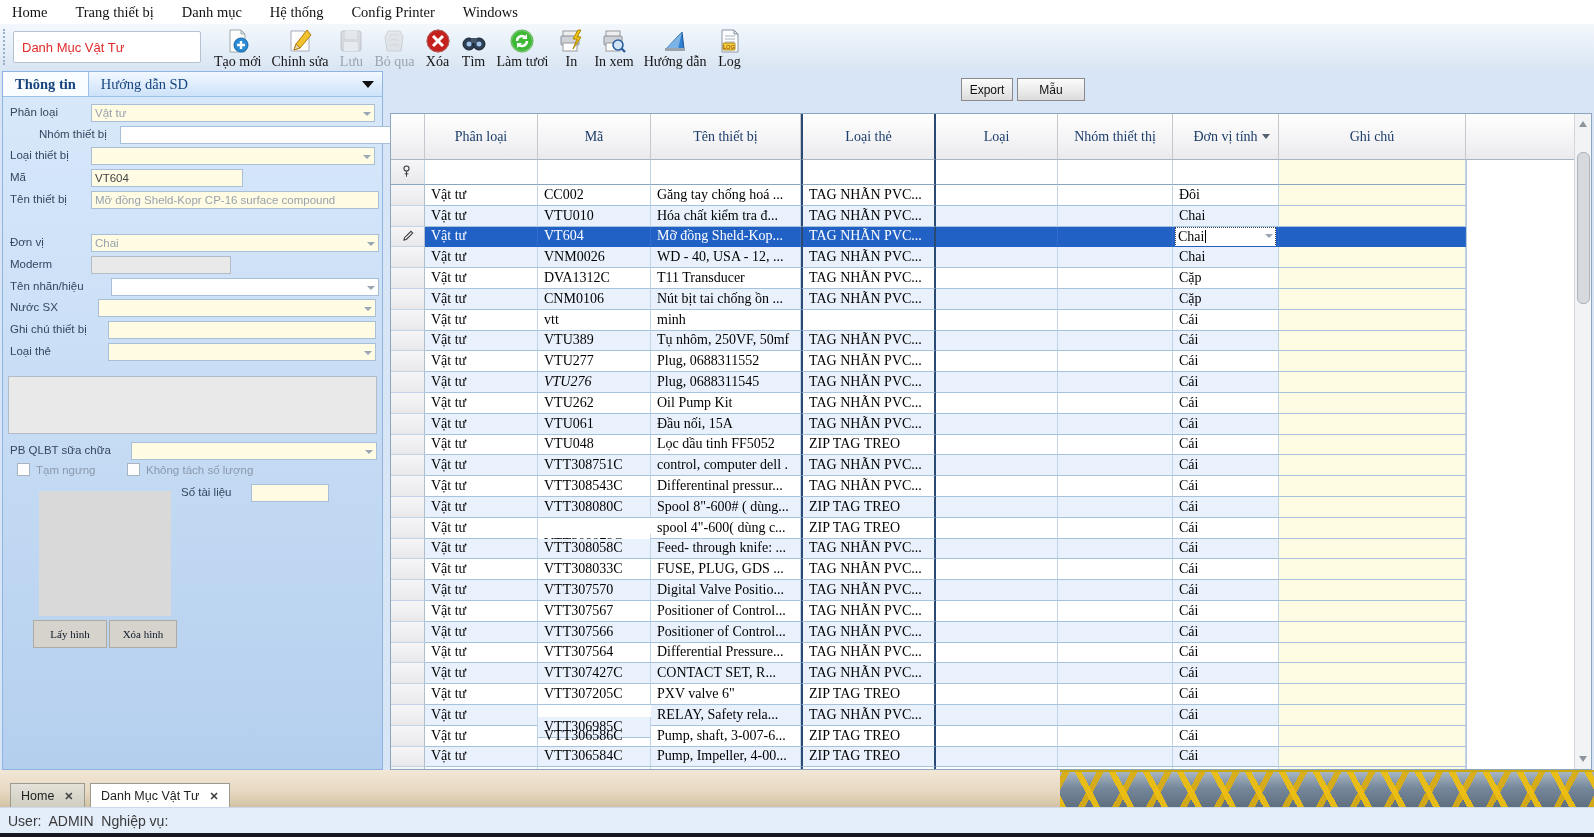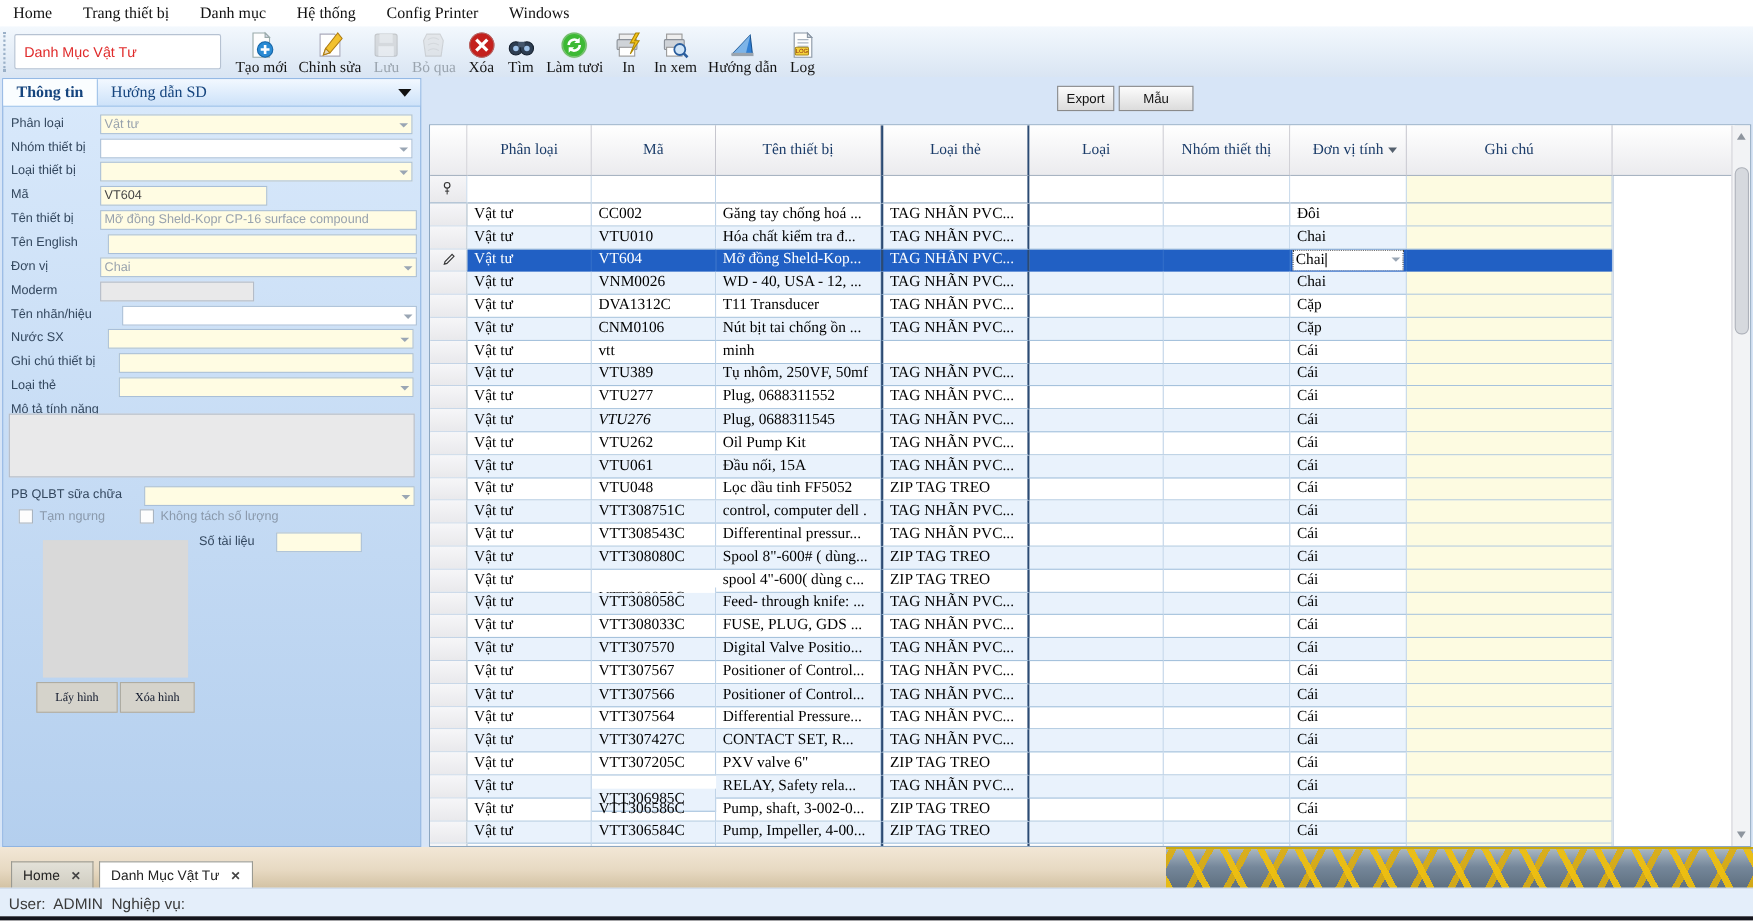--- a/index.html
+++ b/index.html
@@ -269,21 +269,21 @@
         <div class="panel-caret"></div>
     </div>
     <div class="panel-body" id="panel-body">
         <div class="frow" style="top: 7px;">
           <span class="flabel">Phân loại</span>
           <div class="fctrl yellow muted" style="left: 88px; width: 284px; top: 1px; position: absolute;">
             <span class="val">Vật tư</span>
             <span class="combo-arrow"></span>
           </div>
         </div>
-        <div class="frow" style="top: 28.7px;">
+        <div class="frow" style="top: 28.7px; margin-left: 29px;">
           <span class="flabel">Nhóm thiết bị</span>
           <div class="fctrl" style="left: 88px; width: 284px; top: 1px; position: absolute;">
             <span class="val"></span>
             <span class="combo-arrow"></span>
           </div>
         </div>
         <div class="frow" style="top: 50.4px;">
           <span class="flabel">Loại thiết bị</span>
           <div class="fctrl yellow" style="left: 88px; width: 284px; top: 1px; position: absolute;">
             <span class="val"></span>
@@ -293,26 +293,20 @@
         <div class="frow" style="top: 72.1px;">
           <span class="flabel">Mã</span>
           <div class="fctrl yellow" style="left: 88px; width: 152px; top: 1px; position: absolute;">
             <span class="val">VT604</span>
           </div>
         </div>
         <div class="frow" style="top: 93.8px;">
           <span class="flabel">Tên thiết bị</span>
           <div class="fctrl yellow muted" style="left: 88px; width: 288px; top: 1px; position: absolute;">
             <span class="val">Mỡ đồng Sheld-Kopr CP-16 surface compound</span>
-          </div>
-        </div>
-        <div class="frow" style="top: 115.5px;">
-          <span class="flabel">Tên English</span>
-          <div class="fctrl yellow" style="left: 95px; width: 281px; top: 1px; position: absolute;">
-            <span class="val"></span>
           </div>
         </div>
         <div class="frow" style="top: 137.2px;">
           <span class="flabel">Đơn vị</span>
           <div class="fctrl yellow muted" style="left: 88px; width: 288px; top: 1px; position: absolute;">
             <span class="val">Chai</span>
             <span class="combo-arrow"></span>
           </div>
         </div>
         <div class="frow" style="top: 158.9px;">
@@ -340,23 +334,20 @@
           <div class="fctrl yellow" style="left: 105px; width: 268px; top: 1px; position: absolute;">
             <span class="val"></span>
           </div>
         </div>
         <div class="frow" style="top: 245.7px;">
           <span class="flabel">Loại thẻ</span>
           <div class="fctrl yellow" style="left: 105px; width: 268px; top: 1px; position: absolute;">
             <span class="val"></span>
             <span class="combo-arrow"></span>
           </div>
-        </div>
-        <div class="frow" style="top: 267px;">
-          <span class="flabel">Mô tả tính năng</span>
         </div>
         <div class="ftextarea" style="top: 280px;"></div>
         <div class="frow" style="top: 345px;">
           <span class="flabel">PB QLBT sữa chữa</span>
           <div class="fctrl yellow" style="left: 128px; width: 246px; top: 1px; position: absolute;">
             <span class="val"></span>
             <span class="combo-arrow"></span>
           </div>
         </div>
         <div class="checkitem" style="top: 367px; left: 14px;">
@@ -710,21 +701,21 @@
             <div class="gcell pinL pinR" style="width: 135px;">TAG NHÃN PVC...</div>
             <div class="gcell" style="width: 122px;"></div>
             <div class="gcell" style="width: 115px;"></div>
             <div class="gcell" style="width: 106px;">Cái</div>
             <div class="gcell yellow" style="width: 187px;"></div>
           </div>
           <div class="grow">
             <div class="gind" style="width: 34px;"></div>
             <div class="gcell" style="width: 113px;">Vật tư</div>
             <div class="gcell" style="width: 113px;">VTT306586C</div>
-            <div class="gcell" style="width: 150px;">Pump, shaft, 3-002-0...</div>
+            <div class="gcell" style="width: 150px;">Pump, shaft, 3-007-6...</div>
             <div class="gcell pinL pinR" style="width: 135px;">ZIP TAG TREO</div>
             <div class="gcell" style="width: 122px;"></div>
             <div class="gcell" style="width: 115px;"></div>
             <div class="gcell" style="width: 106px;">Cái</div>
             <div class="gcell yellow" style="width: 187px;"></div>
           </div>
           <div class="grow alt">
             <div class="gind" style="width: 34px;"></div>
             <div class="gcell" style="width: 113px;">Vật tư</div>
             <div class="gcell" style="width: 113px;">VTT306584C</div>

